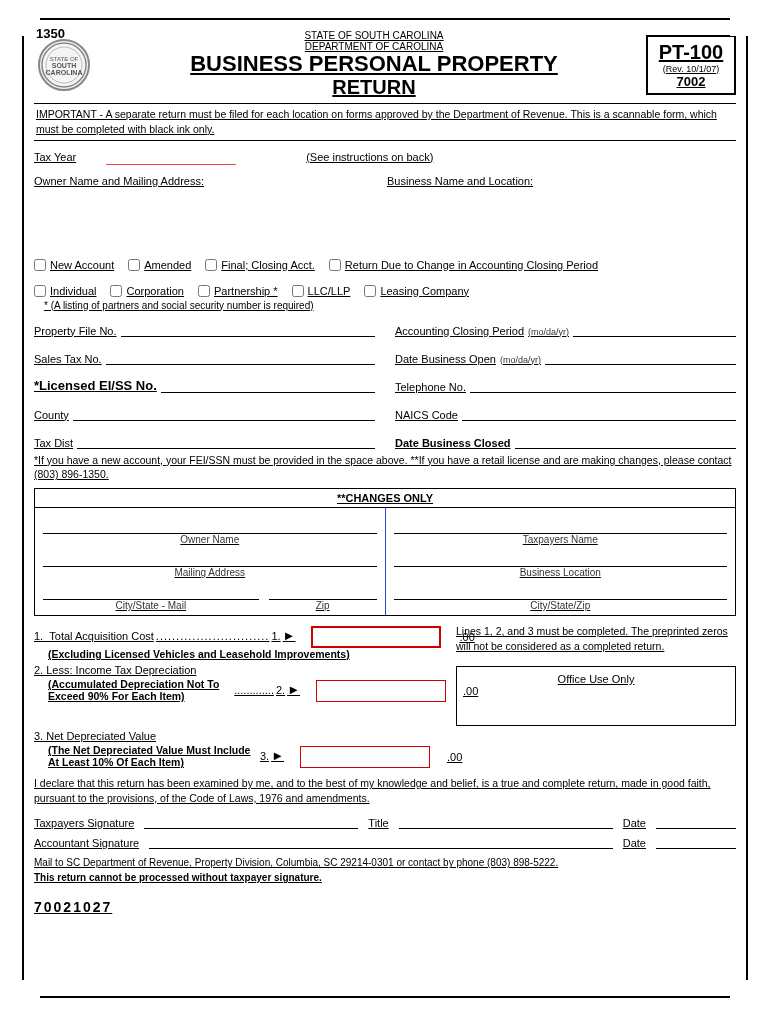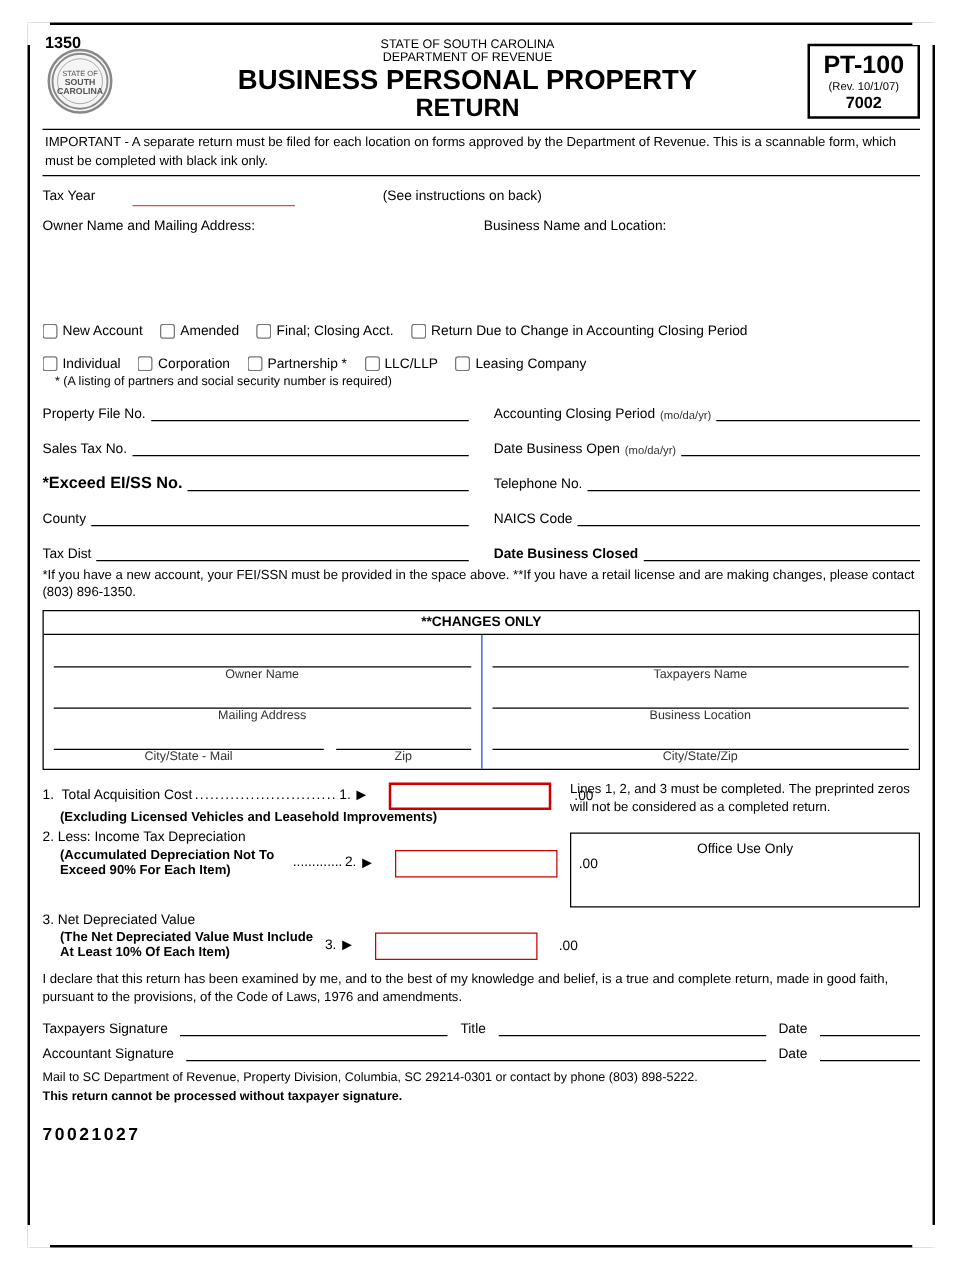--- a/index.html
+++ b/index.html
@@ -11,20 +11,21 @@
       width: 770px;
       min-height: 1024px;
       padding: 18px 22px 18px 22px;
     }
     .outer-border {
       border: 2px solid #000;
       width: 100%;
       min-height: 980px;
       position: relative;
       padding: 8px 10px 2px 10px;
+      text-decoration: underline;
     }
     .corner-tl {
       position: absolute; top: -2px; left: -2px;
       width: 18px; height: 18px;
       border-top: 2px solid #fff; border-left: 2px solid #fff;
       background: #fff;
     }
     .corner-tr {
       position: absolute; top: -2px; right: -2px;
       width: 18px; height: 18px;
@@ -364,21 +365,21 @@
           <circle cx="24" cy="24" r="22" fill="none" stroke="#888" stroke-width="1.5"></circle>
           <circle cx="24" cy="24" r="18" fill="none" stroke="#aaa" stroke-width="0.8"></circle>
           <text x="24" y="20" text-anchor="middle" font-size="6" fill="#555">STATE OF</text>
           <text x="24" y="27" text-anchor="middle" font-size="7" font-weight="bold" fill="#555">SOUTH</text>
           <text x="24" y="34" text-anchor="middle" font-size="7" font-weight="bold" fill="#555">CAROLINA</text>
         </svg>
       </div>
     </div>
     <div class="header-center">
       <div class="agency">STATE OF SOUTH CAROLINA</div>
-      <div class="agency">DEPARTMENT OF REVENUE</div>
+      <div class="agency">DEPARTMENT OF CAROLINA</div>
       <div class="title">BUSINESS PERSONAL PROPERTY</div>
       <div class="return">RETURN</div>
     </div>
     <div class="pt100-box">
       <div class="pt-num">PT-100</div>
       <div class="pt-rev">(Rev. 10/1/07)</div>
       <div class="pt-code">7002</div>
     </div>
   </div>
 
@@ -471,21 +472,21 @@
         <span class="flabel">Date Business Open</span>
         <span class="moday-hint" style="margin-left:4px;">(mo/da/yr)</span>
         <input type="text" style="border-top: none; border-right: none; border-left: none; border-image: initial; border-bottom: 1px solid rgb(0, 0, 0); flex: 1 1 0%; height: 16px; background: transparent; outline: none; font-size: 11px; margin-left: 4px; width: 120px;">
       </div>
     </div>
   </div>
 
   <div class="two-col-fields" style="margin-top:6px;">
     <div class="left-col">
       <div class="field-row-compact">
-        <span class="flabel fasterisk">*Exceed EI/SS No.</span>
+        <span class="flabel fasterisk">*Licensed EI/SS No.</span>
         <input type="text" style="border-top: none; border-right: none; border-left: none; border-image: initial; border-bottom: 1px solid rgb(0, 0, 0); flex: 1 1 0%; height: 16px; background: transparent; outline: none; font-size: 11px; margin-left: 4px; width: 180px;">
       </div>
     </div>
     <div class="right-col">
       <div class="field-row-compact">
         <span class="flabel">Telephone No.</span>
         <input type="text" style="border-top: none; border-right: none; border-left: none; border-image: initial; border-bottom: 1px solid rgb(0, 0, 0); flex: 1 1 0%; height: 16px; background: transparent; outline: none; font-size: 11px; margin-left: 4px; width: 180px;">
       </div>
     </div>
   </div>

